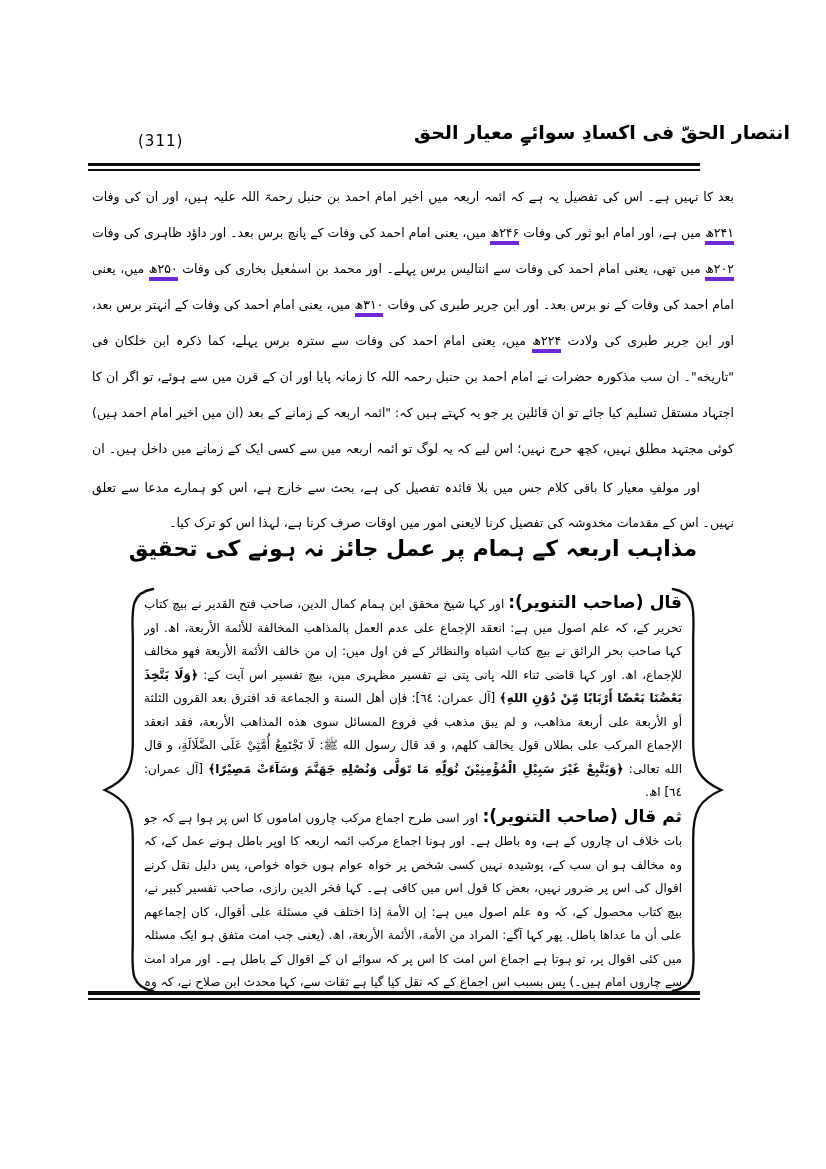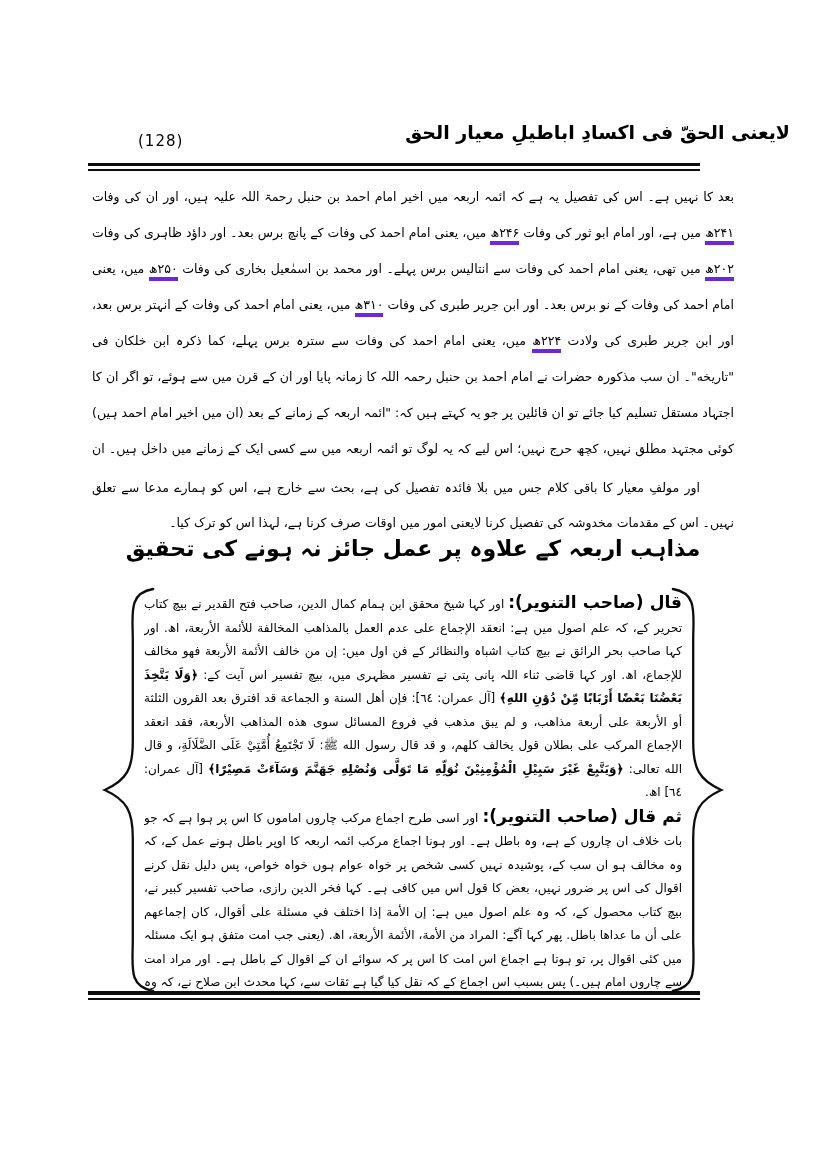--- a/index.html
+++ b/index.html
@@ -65,29 +65,29 @@
   .seg-lead{font-weight:bold;font-size:17px;}
   .seg-arabic{font-weight:normal;}
   .seg-quran{font-weight:bold;}
   .seg-urdu{font-weight:normal;}
 </style>
 </head>
 <body>
 
 <div class="page">
 
-  <div class="page-number">(128)</div>
-  <div class="book-title">لایعنی الحقّ فی اکسادِ اباطیلِ معیار الحق</div>
+  <div class="page-number">(311)</div>
+  <div class="book-title">انتصار الحقّ فی اکسادِ سوائےِ معیار الحق</div>
   <div class="rule top"></div>
 
   <div class="body-para" id="para1"><span>بعد کا نہیں ہے۔ اس کی تفصیل یہ ہے کہ ائمہ اربعہ میں اخیر امام احمد بن حنبل رحمۃ اللہ علیہ ہیں، اور ان کی وفات </span><span class="year">۲۴۱ھ</span><span> میں ہے، اور امام ابو ثور کی وفات </span><span class="year">۲۴۶ھ</span><span> میں، یعنی امام احمد کی وفات کے پانچ برس بعد۔ اور داؤد ظاہری کی وفات </span><span class="year">۲۰۲ھ</span><span> میں تھی، یعنی امام احمد کی وفات سے انتالیس برس پہلے۔ اور محمد بن اسمٰعیل بخاری کی وفات </span><span class="year">۲۵۰ھ</span><span> میں، یعنی امام احمد کی وفات کے نو برس بعد۔ اور ابن جریر طبری کی وفات </span><span class="year">۳۱۰ھ</span><span> میں، یعنی امام احمد کی وفات کے انہتر برس بعد، اور ابن جریر طبری کی ولادت </span><span class="year">۲۲۴ھ</span><span> میں، یعنی امام احمد کی وفات سے سترہ برس پہلے، کما ذکرہ ابن خلکان فی "تاریخه"۔ ان سب مذکورہ حضرات نے امام احمد بن حنبل رحمہ اللہ کا زمانہ پایا اور ان کے قرن میں سے ہوئے، تو اگر ان کا اجتہاد مستقل تسلیم کیا جائے تو ان قائلین پر جو یہ کہتے ہیں کہ: "ائمہ اربعہ کے زمانے کے بعد (ان میں اخیر امام احمد ہیں) کوئی مجتہد مطلق نہیں، کچھ حرج نہیں؛ اس لیے کہ یہ لوگ تو ائمہ اربعہ میں سے کسی ایک کے زمانے میں داخل ہیں۔ ان کو ائمہ اربعہ کے بعد کہنا عاقل کی شان سے ممکن نہیں۔</span></div>
 
   <div class="body-para" id="para2">اور مولفِ معیار کا باقی کلام جس میں بلا فائدہ تفصیل کی ہے، بحث سے خارج ہے، اس کو ہمارے مدعا سے تعلق نہیں۔ اس کے مقدمات مخدوشہ کی تفصیل کرنا لایعنی امور میں اوقات صرف کرنا ہے، لہذا اس کو ترک کیا۔</div>
 
-  <div class="section-heading">مذاہب اربعہ کے علاوہ پر عمل جائز نہ ہونے کی تحقیق</div>
+  <div class="section-heading">مذاہب اربعہ کے ہمام پر عمل جائز نہ ہونے کی تحقیق</div>
 
   <div class="frame">
     <svg class="brace-left" viewBox="0 0 60 400" preserveAspectRatio="none" aria-hidden="true">
       <path d="M57 3 C31 7 36 27 36 53 L36 153 C36 179 30 190 7 200 C30 210 36 221 36 247 L36 347 C36 373 31 393 57 397" fill="none" stroke="#0d0d0d" stroke-width="2.4" stroke-linecap="round"></path>
     </svg>
     <svg class="brace-right" viewBox="0 0 60 400" preserveAspectRatio="none" aria-hidden="true">
       <path d="M57 3 C31 7 36 27 36 53 L36 153 C36 179 30 190 7 200 C30 210 36 221 36 247 L36 347 C36 373 31 393 57 397" fill="none" stroke="#0d0d0d" stroke-width="2.4" stroke-linecap="round"></path>
     </svg>
 
     <div class="frame-text">

